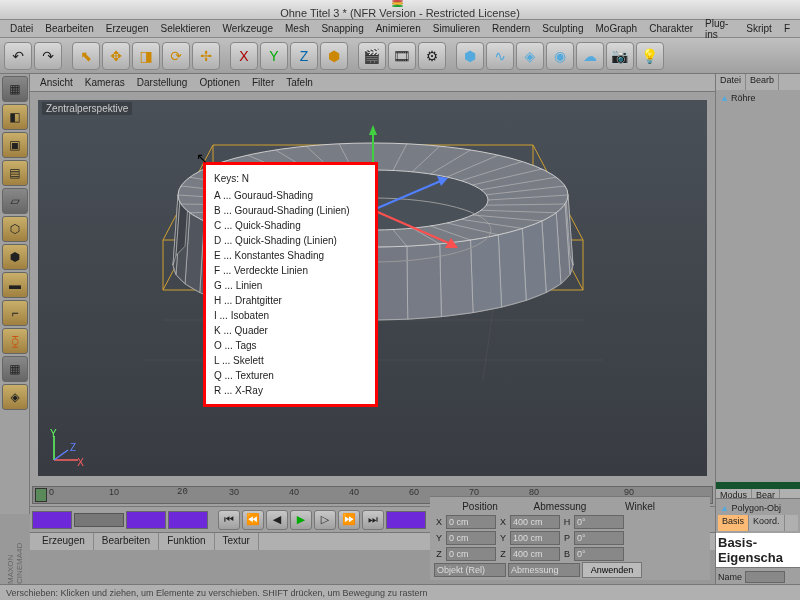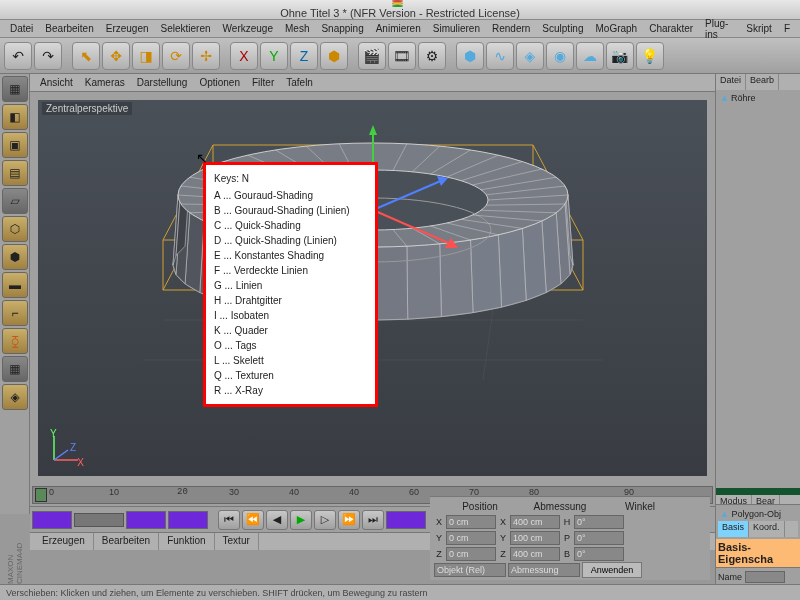--- a/index.html
+++ b/index.html
@@ -32,21 +32,21 @@
 .tfield { width:38px; height:18px; background:#6d28d9; border:1px solid #666; font-size:9px; padding:1px 19px; color:#ddd; }
 .pbtn { width:22px; height:20px; background:linear-gradient(#c8c8c8,#a0a0a0); border:1px solid #777; border-radius:3px; display:flex; align-items:center; justify-content:center; font-size:11px; }
 .tabs2 { height:18px; background:#b0b0b0; display:flex; padding:0 4px; border-top:1px solid #777; }
 .tabs2 span { padding:2px 8px; font-size:10px; border-right:1px solid #888; }
 .right { width:85px; background:#a0a0a0; border-left:1px solid #777; display:flex; flex-direction:column; font-size:9px; }
 .right .rtabs { height:16px; display:flex; background:#b0b0b0; }
 .right .rtabs span { padding:1px 4px; border-right:1px solid #888; }
 .right .tree { flex:1; padding:2px; }
 .right .tree-item { padding:1px 2px; display:flex; align-items:center; gap:2px; }
 .right .sect { border-top:1px solid #777; padding:2px; }
-.right .sect-h { font-weight:bold; font-size:11px; padding:2px; background:#fdba74; }
+.right .sect-h { font-weight:bold; font-size:13px; padding:2px; background:#ffffff; }
 .right label { display:block; padding:1px 0; font-size:9px; }
 .right input[type=text] { width:40px; height:12px; font-size:8px; background:#888; border:1px solid #666; color:#ddd; }
 .coord-panel { position:absolute; bottom:20px; left:430px; right:90px; background:#a0a0a0; padding:2px 4px; font-size:9px; border-top:1px solid #777; }
 .coord-row { display:flex; gap:2px; align-items:center; height:16px; }
 .coord-row .lab { width:10px; text-align:center; }
 .coord-row input { width:50px; height:14px; background:#888; border:1px solid #666; font-size:9px; color:#ddd; padding:0 2px; }
 .coord-head { display:flex; gap:3px; font-size:10px; padding:2px 0;align-items:flex-end; }
 .coord-head span { width:62px; text-align:center; }
 .statusbar { position:absolute; bottom:0; left:0; right:0; height:16px; background:#b0b0b0; font-size:9px; padding:2px 6px; color:#444; display:flex; align-items:center; border-top:1px solid #777; }
 .c4d-logo { position:absolute; bottom:16px; left:0; width:30px; height:70px; writing-mode:vertical-rl; transform:rotate(180deg); font-size:8px; color:#666; background:#999; display:flex; align-items:center; justify-content:center; }
@@ -332,21 +332,21 @@
     </div>
     <div class="rtabs" id="rtabs2" style="border-top:7px solid #14532d">
         <span>Modus</span>
         <span>Bear</span>
       </div>
     <div class="sect">
       <div style="padding:2px">
         <span style="color:#5ad">▲</span> <span>Polygon-Obj</span>
       </div>
       <div class="rtabs" id="rtabs3">
-          <span style="background: #7dd3fc;">Basis</span>
+          <span style="background: #fdba74;">Basis</span>
           <span>Koord.</span>
         </div>
     </div>
     <div class="sect-h">Basis-Eigenscha</div>
     <div class="sect">
       <label><span>Name</span> <input type="text" style=""></label>
       <label><span>Ebene</span> <input type="text" style=""></label>
     </div>
   </div>
 </div>

